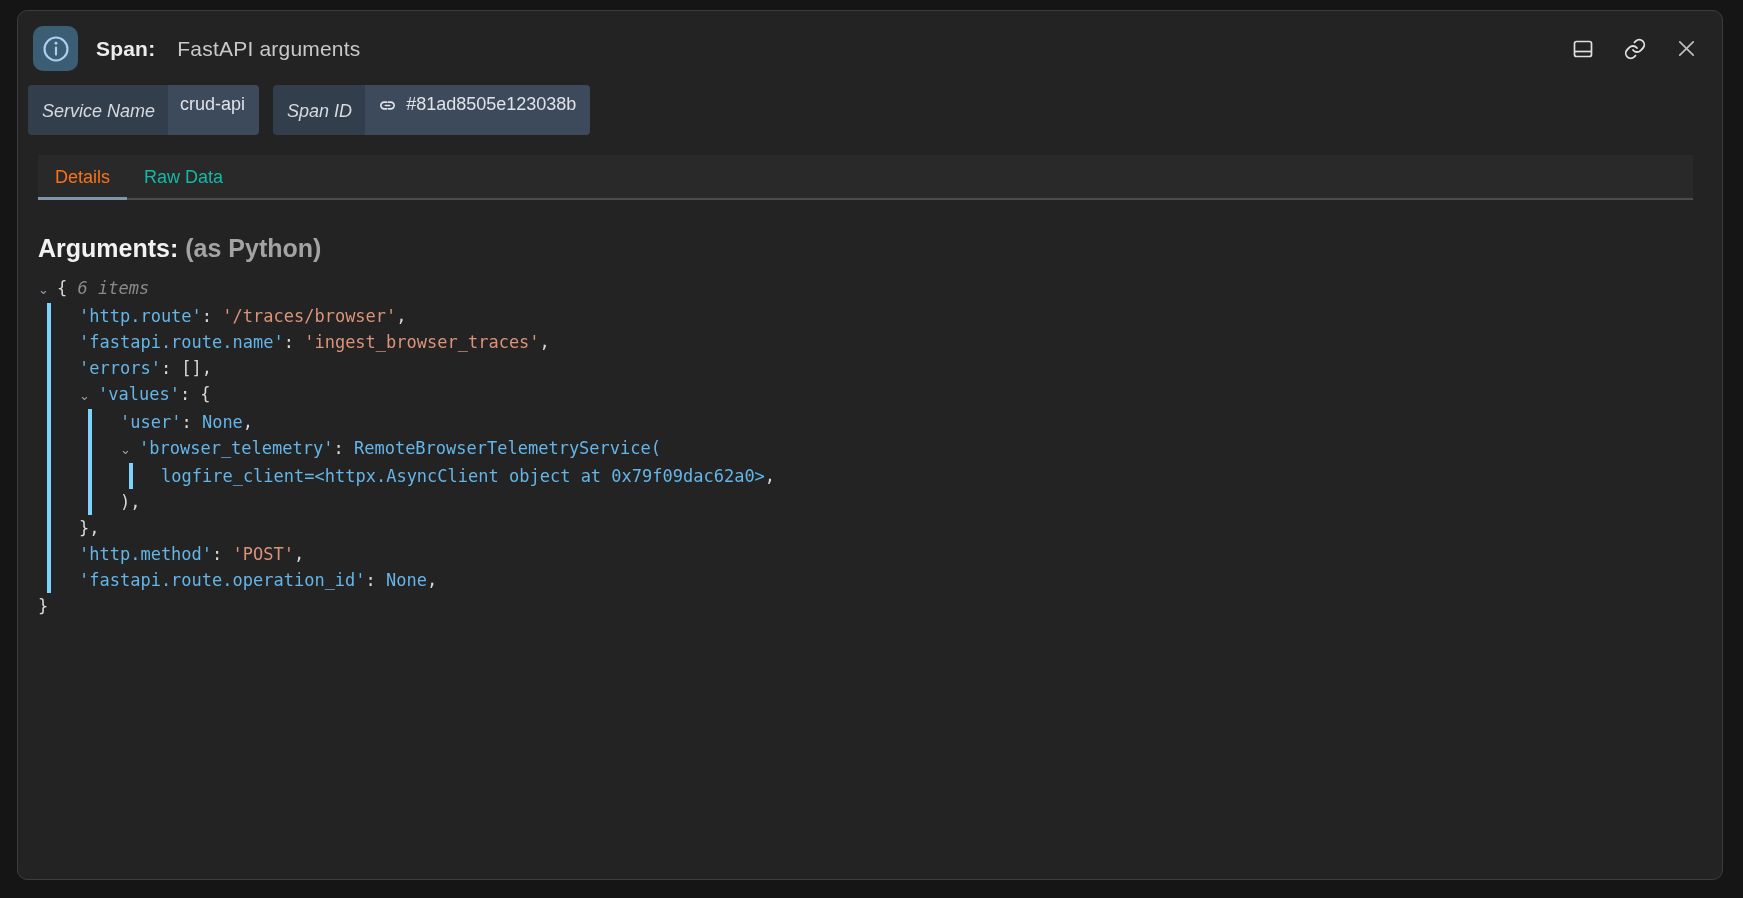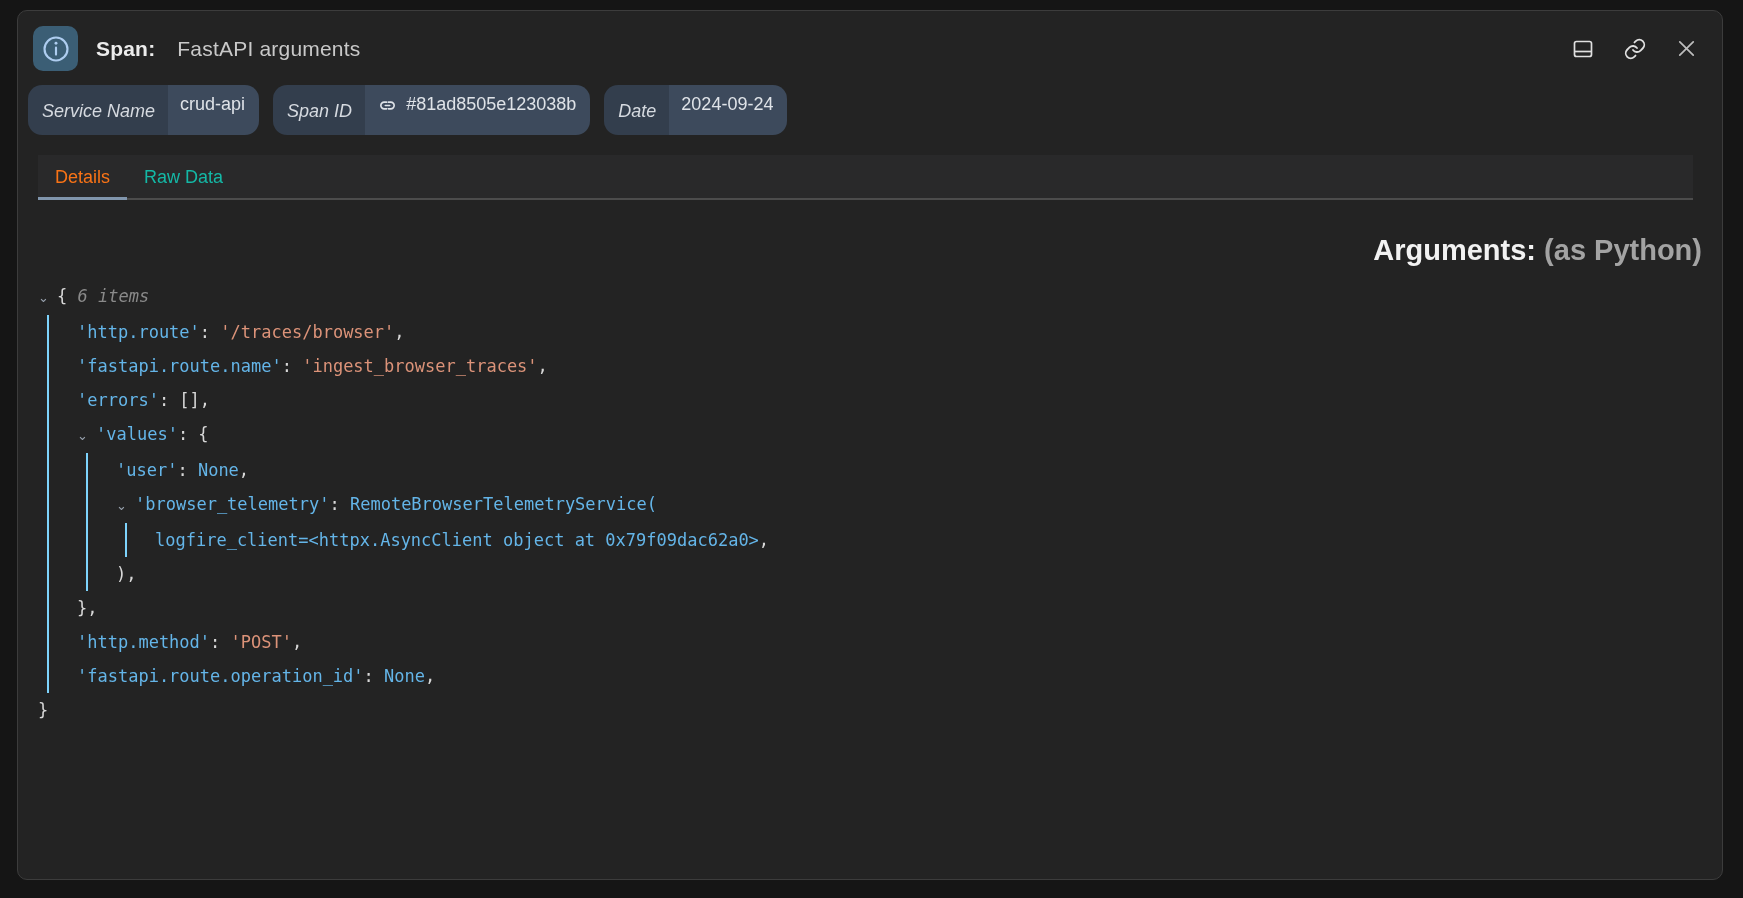--- a/index.html
+++ b/index.html
@@ -30,21 +30,21 @@
   .title b { color: #ececec; font-weight: 700; margin-right: 22px; }
   .actions { margin-left: auto; display: flex; align-items: center; gap: 28px; }
   .action-btn { background: none; border: none; padding: 0; cursor: pointer;
     display: flex; align-items: center; justify-content: center; color: #e0e0e0; }
   .action-btn svg { stroke: currentColor; }
   .action-btn.dim { color: #bdbdbd; }
   
   .badges { padding: 2px 10px 0 10px; }
   .badge-row { display: flex; flex-wrap: wrap; gap: 14px; margin-bottom: 10px; }
   .badge {
-    display: inline-flex; align-items: stretch; border-radius: 14px;
+    display: inline-flex; align-items: stretch; border-radius: 4px;
     overflow: hidden; font-size: 18px; line-height: 1;
   }
   .badge .lbl {
     background: var(--badge-label-bg, #333e4d); color: #d6dae0;
     font-style: italic; padding: 10px 13px 9px 14px; display: flex; align-items: center;
   }
   .badge .val {
     background: var(--badge-value-bg, #3d4a5c); color: #dfe3e8;
     padding: 10px 14px 19px 12px; display: flex; align-items: flex-start; gap: 8px;
   }
@@ -59,35 +59,35 @@
     cursor: pointer; position: relative; background: none; border: none;
     font-family: inherit;
   }
   .tab.active { color: #f97316; }
   .tab.active::after {
     content: ""; position: absolute; left: 0; right: 0; bottom: -2px; height: 3px;
     background: var(--tab-accent, #8196ad);
   }
   
   .content { padding: 26px 20px 0 20px; }
-  .content h1 { margin: 8px 0 12px 0; font-size: 29px; color: #f2f2f2; font-weight: 700; text-align: right; }
+  .content h1 { margin: 8px 0 12px 0; font-size: 25px; color: #f2f2f2; font-weight: 700; }
   .content h1 .sub { color: #a3a3a3; }
   .code {
     font-family: "DejaVu Sans Mono", monospace;
-    font-size: 17px; line-height: 34px; color: #d8d8d8;
+    font-size: 17px; line-height: 26px; color: #d8d8d8;
     white-space: pre; 
   }
   .code-line { white-space: pre; }
   .chev {
     display: inline-block; width: 19px; color: #98a2ae; font-size: 13px;
     cursor: pointer; font-family: "Liberation Sans", sans-serif;
   }
   .code-children {
     margin-left: 9px; padding-left: 28px;
-    border-left: 2px solid #7dd3fc;
+    border-left: 4px solid #7dd3fc;
   }
   .tok-key  { color: var(--code-key, #64b5e8); }
   .tok-blue { color: var(--code-key, #64b5e8); }
   .tok-str  { color: var(--code-str, #dc9379); }
   .tok-punct{ color: #d8d8d8; }
   .tok-meta { color: #8a8a8a; font-style: italic; }
 </style>
 </head>
 <body>
 
@@ -140,26 +140,20 @@
             <span style="display: flex;">
               <svg width="21" height="21" viewBox="0 0 24 24" fill="none" stroke-width="1.9" stroke-linecap="round">
                 <path d="M9.5 12h5"></path>
                 <path d="M11 8.2H8.2a3.8 3.8 0 1 0 0 7.6H11"></path>
                 <path d="M13 8.2h2.8a3.8 3.8 0 1 1 0 7.6H13"></path>
               </svg>
             </span>
             <span>#81ad8505e123038b</span>
           </span>
         </span>
-        <span class="badge">
-          <span class="lbl">Date</span>
-          <span class="val">
-            <span>2024-09-24</span>
-          </span>
-        </span>
       </div>
     </div>
 
   <div class="tabs">
       <button class="tab active">Details</button>
       <button class="tab">Raw Data</button>
     </div>
 
   <div class="content">
     <h1><span>Arguments:</span> <span class="sub">(as Python)</span></h1>

